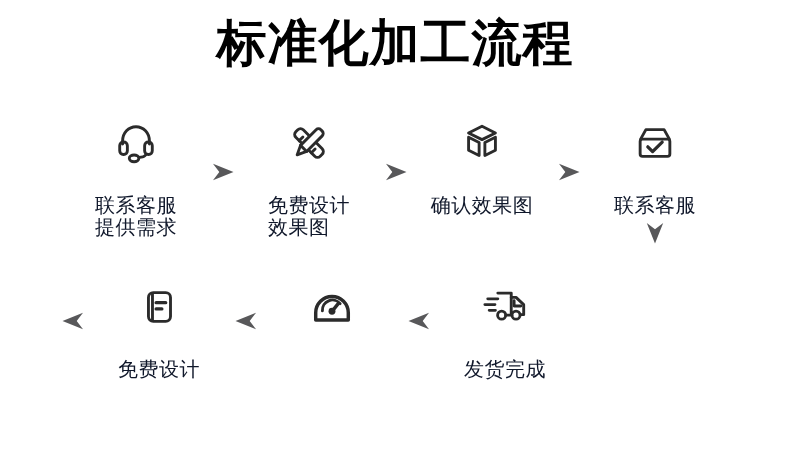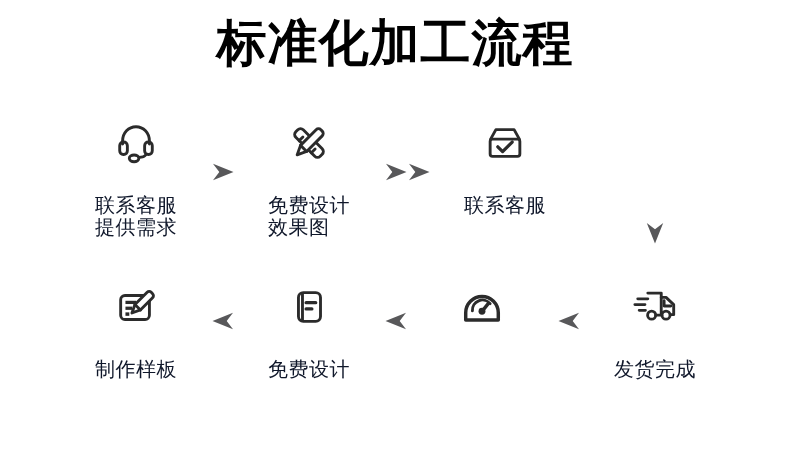--- a/index.html
+++ b/index.html
@@ -97,20 +97,30 @@
       <div class="label">免费设计
 效果图</div>
     </div>
 
     <div class="gap">
       <svg width="22" height="18" viewBox="0 0 22 18">
           <path class="arrow" d="M1 0.8 L21.5 9 L1 17.2 L7.3 9 Z"></path>
         </svg>
     </div>
 
+    <div class="cell">
+      <div class="iconbox">
+        <svg class="ic" width="46" height="46" viewBox="0 0 48 48">
+          <path d="M24 6.5 L38 13.5 L24 20.5 L10 13.5 Z"></path>
+          <path d="M10 18 L21 23.5 V37 L10 31.5 Z"></path>
+          <path d="M38 18 L27 23.5 V37 L38 31.5 Z"></path>
+        </svg>
+      </div>
+      <div class="label">确认效果图</div>
+    </div>
 
     <div class="gap">
       <svg width="22" height="18" viewBox="0 0 22 18">
           <path class="arrow" d="M1 0.8 L21.5 9 L1 17.2 L7.3 9 Z"></path>
         </svg>
     </div>
 
     <div class="cell">
       <div class="iconbox">
         <svg class="ic" width="46" height="46" viewBox="0 0 48 48">
@@ -125,35 +135,20 @@
   </div>
 
   <div class="down-arrow">
     <svg width="18" height="22" viewBox="0 0 18 22">
         <path class="arrow" d="M0.8 1 L9 21.5 L17.2 1 L9 7.3 Z"></path>
       </svg>
   </div>
 
   <div class="row row-bottom">
 
-    <div class="cell">
-      <div class="iconbox">
-        <svg class="ic" width="46" height="46" viewBox="0 0 48 48">
-          <rect x="8" y="12" width="30" height="25" rx="4.5"></rect>
-          <rect x="13" y="17.5" width="11" height="3.4" fill="#2b2b2b" stroke="none"></rect>
-          <rect x="13" y="23.6" width="7" height="3.4" fill="#2b2b2b" stroke="none"></rect>
-          <rect x="13" y="29.6" width="4" height="3.6" fill="#2b2b2b" stroke="none"></rect>
-          <g transform="translate(30 20) rotate(45)">
-            <path d="M-4 -12 a3 3 0 0 1 3 -3 h2 a3 3 0 0 1 3 3 v18 l-4 8.5 l-4 -8.5 z" fill="#fff"></path>
-            <path d="M-4 6 h8"></path>
-          </g>
-        </svg>
-      </div>
-      <div class="label">制作样板</div>
-    </div>
 
     <div class="gap">
       <svg width="22" height="18" viewBox="0 0 22 18">
           <path class="arrow" d="M21 0.8 L0.5 9 L21 17.2 L14.7 9 Z"></path>
         </svg>
     </div>
 
     <div class="cell">
       <div class="iconbox">
         <svg class="ic" width="46" height="46" viewBox="0 0 48 48">

